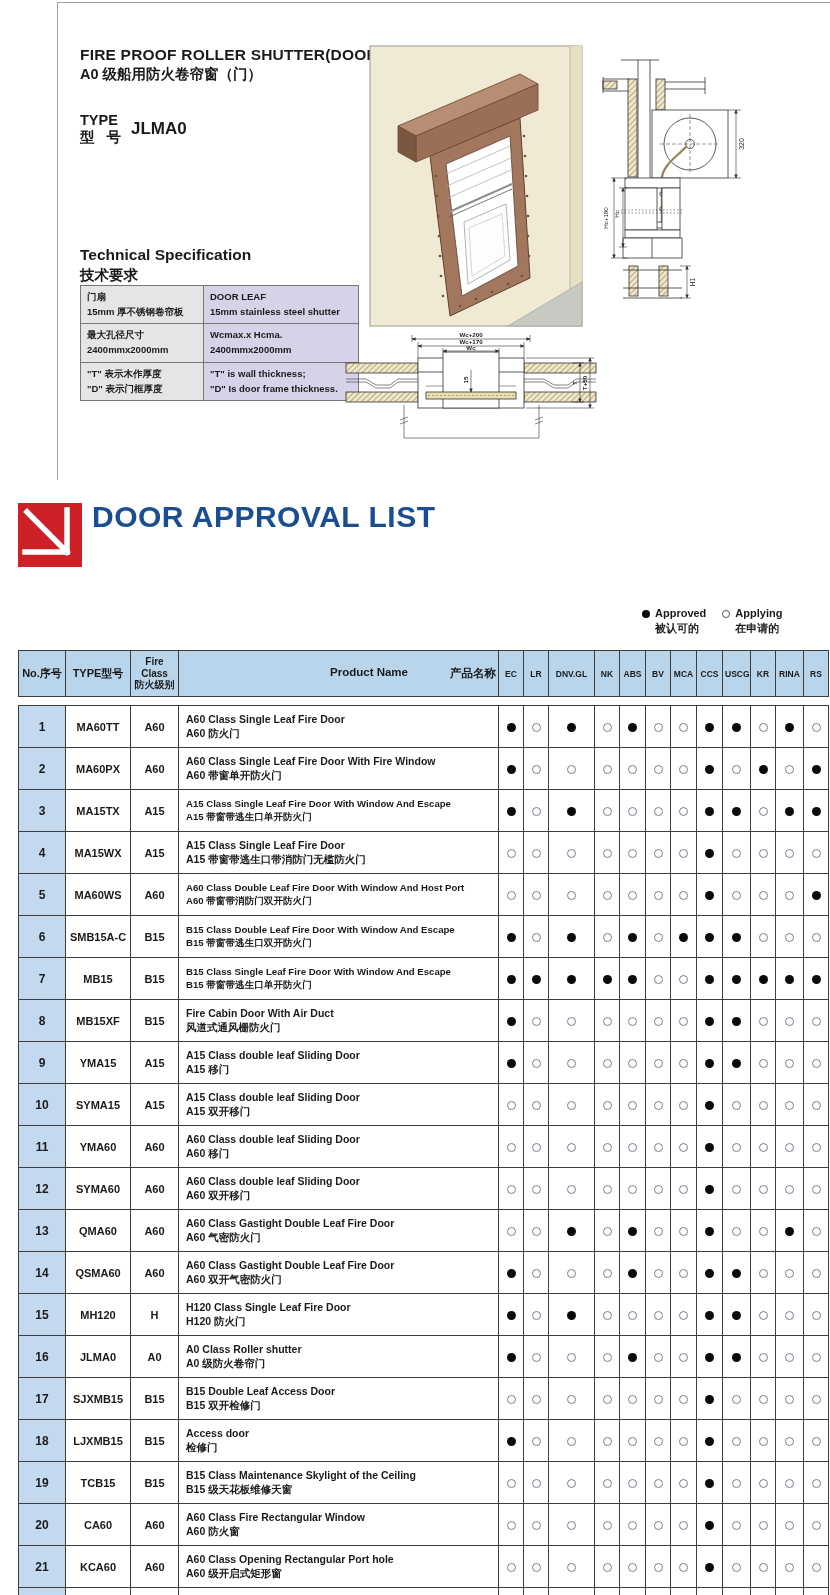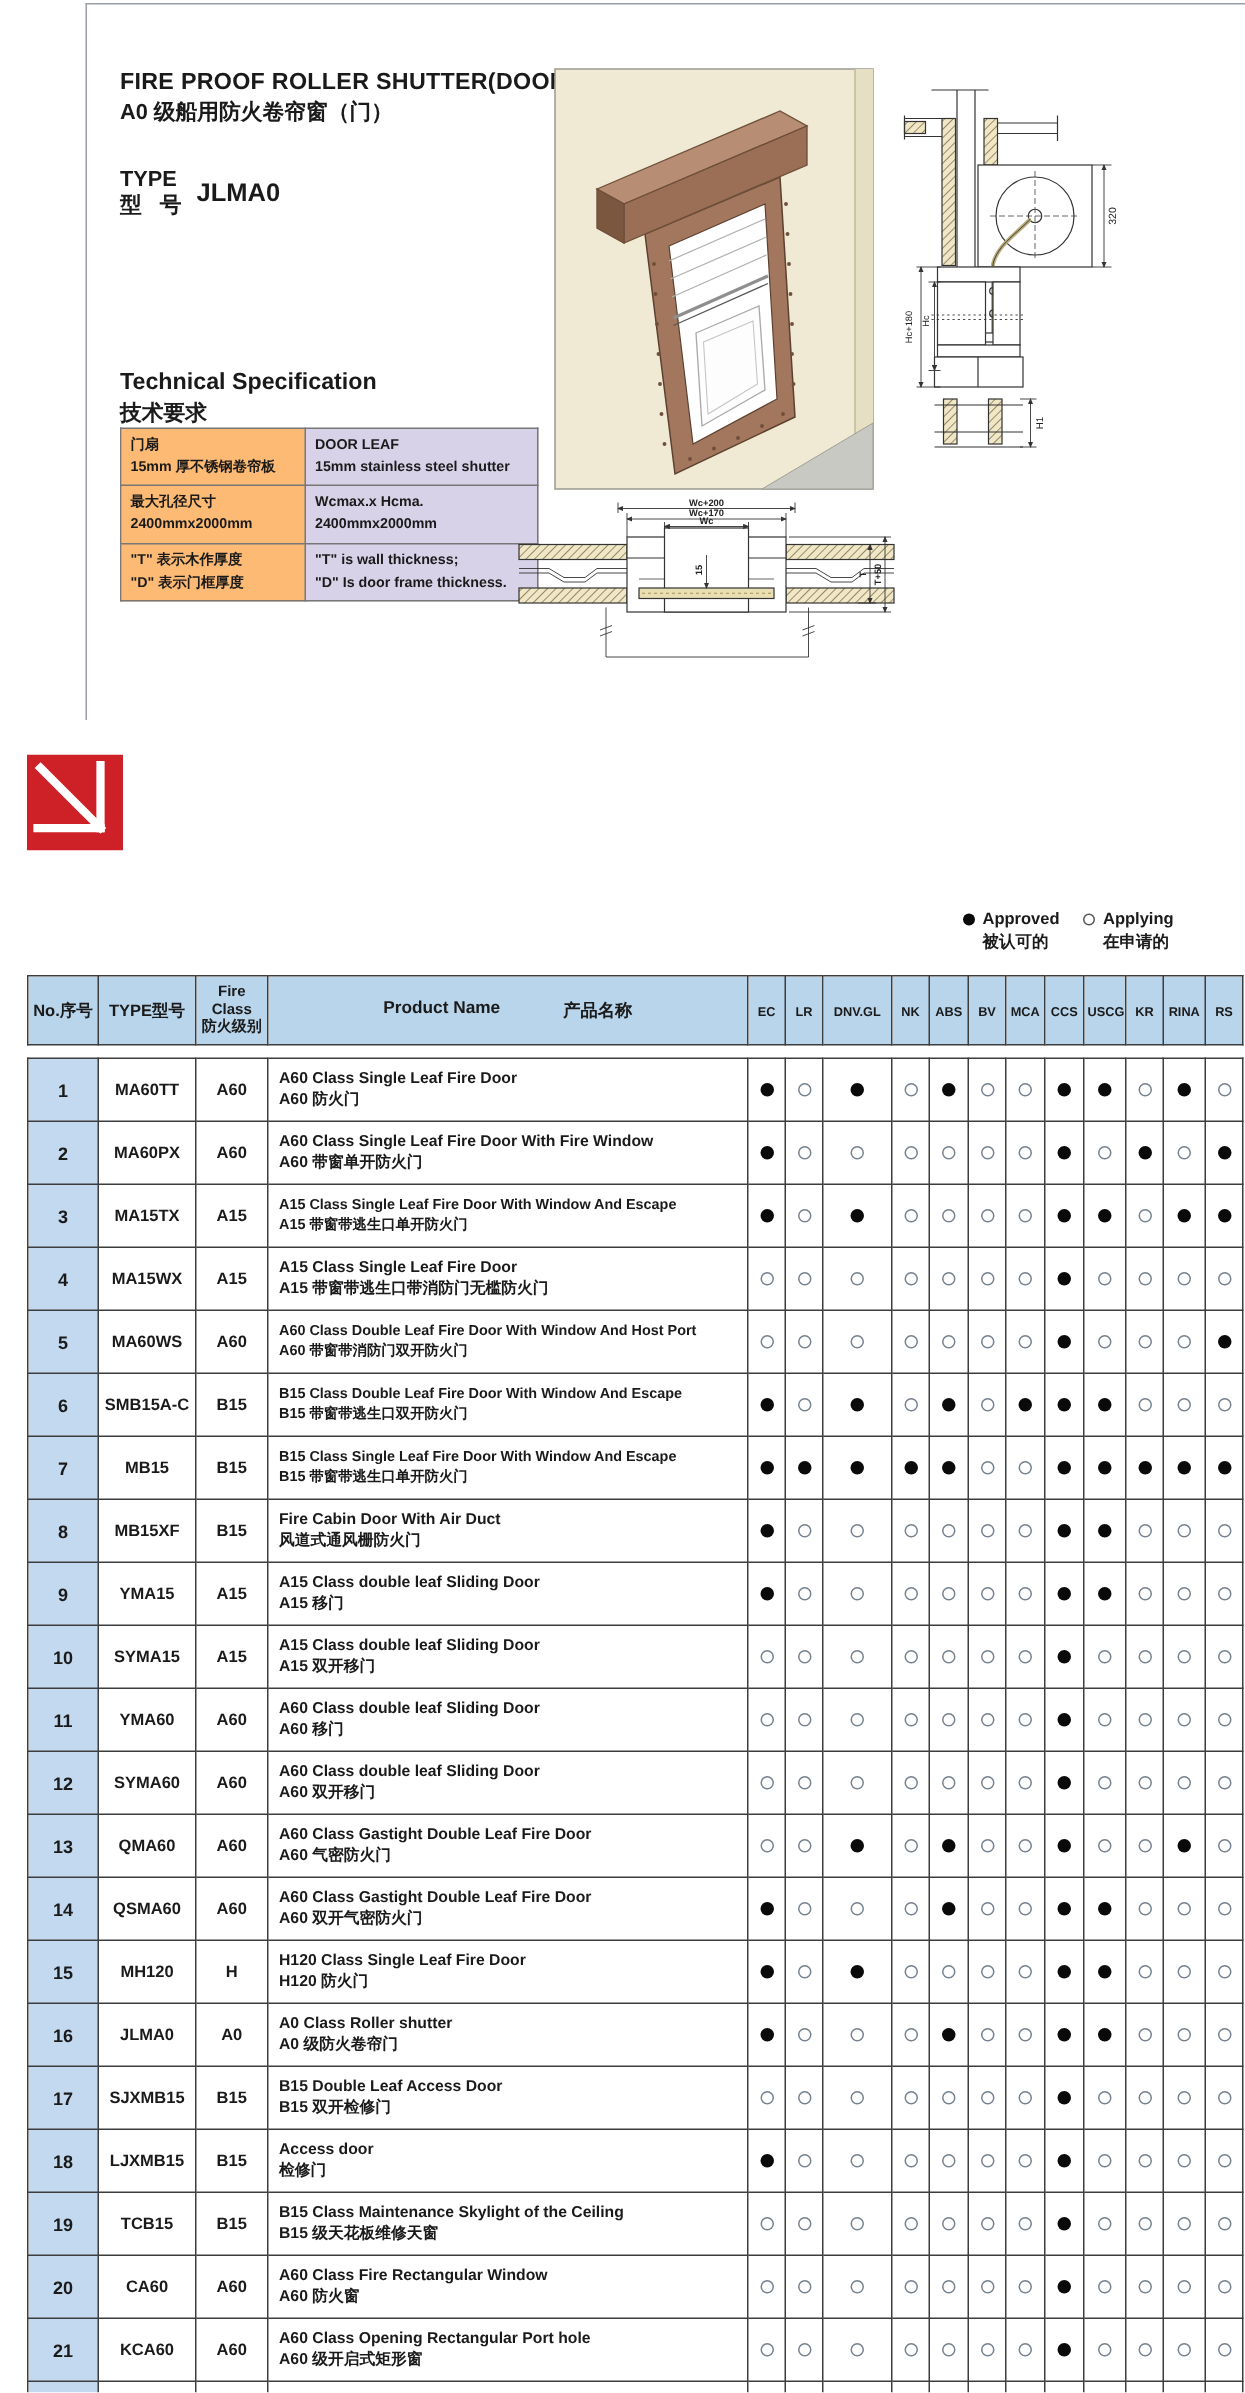--- a/index.html
+++ b/index.html
@@ -15,21 +15,21 @@
   .type-block{position:absolute;left:80px;top:112px;display:flex;align-items:flex-start;}
   .type-block .labels{display:flex;flex-direction:column;font-size:14.5px;font-weight:bold;line-height:1.15;}
   .type-block .labels .cn{letter-spacing:4px;}
   .type-block .value{font-size:17px;font-weight:bold;margin:7px 0 0 6px;}
   .spec-title{position:absolute;left:80px;top:246px;}
   .spec-title .en{font-size:15.5px;font-weight:700;}
   .spec-title .cn{font-size:14.5px;font-weight:bold;margin-top:2px;}
   table.spec{position:absolute;left:80px;top:285px;border-collapse:collapse;table-layout:fixed;width:252px;}
   table.spec td{border:1px solid #777;font-size:9.5px;font-weight:bold;line-height:1.55;
                 padding:4px 6px;vertical-align:middle;}
-  td.spec-cn{background:#fdba74;width:110px;}
+  td.spec-cn{background:#e5e5e5;width:110px;}
   td.spec-en{background:#d7d2e8;width:142px;}
   .illus-wrap{position:absolute;left:368px;top:44px;}
   .sect-wrap{position:absolute;left:583px;top:52px;}
   .plan-wrap{position:absolute;left:342px;top:330px;}
   svg text{font-family:"Liberation Sans","DejaVu Sans",sans-serif;fill:#222;}
 
   
   .ap-icon{position:absolute;left:18px;top:503px;}
   .ap-title{position:absolute;left:92px;top:500px;color:#1b4e91;}
   .ap-title .en{font-size:30px;font-weight:bold;letter-spacing:.5px;}
@@ -42,21 +42,21 @@
   .dot.filled{width:8px;height:8px;background:#0a0a0a;}
   .dot.open{width:6px;height:6px;border:1.3px solid #555;background:transparent;}
 
   table.approval{border-collapse:collapse;table-layout:fixed;width:810px;position:absolute;left:18px;}
   table.approval.head{top:650px;}
   table.approval.body{top:705px;}
   table.approval th,table.approval td{border:1px solid #3d3d3d;overflow:hidden;}
   table.approval th{background:#b9d5ec;font-weight:bold;height:45px;padding:0 2px;}
   th.h-no,th.h-type{font-size:11px;}
   th.h-fire{font-size:10px;line-height:1.15;white-space:pre-line;}
-  th.h-prod .wrap{display:flex;justify-content:center;gap:42px;font-size:11.5px;}
+  th.h-prod .wrap{display:flex;justify-content:flex-end;gap:42px;font-size:11.5px;}
   th.c-cert-h{font-size:8.5px;padding:0;}
   table.approval.body td{height:37px;background:#fff;}
   td.c-no{background:#c3d9f0 !important;text-align:center;font-size:12px;font-weight:bold;}
   tr.alt td{background:#d2cce1;}
   td.c-type,td.c-fire{text-align:center;font-size:11px;font-weight:bold;}
   td.c-prod{padding:2px 7px;font-weight:bold;font-size:10.5px;line-height:1.3;}
   td.c-prod .en,td.c-prod .cn{white-space:nowrap;}
   td.c-prod.long{font-size:9.6px;}
   td.c-cert{text-align:center;}
   td.c-cert .dot.filled{width:9px;height:9px;}
@@ -312,20 +312,21 @@
       <svg width="64" height="64" viewBox="0 0 64 64">
         <rect x="0" y="0" width="64" height="64" fill="#cd2027"></rect>
         <g stroke="#ffffff" stroke-width="5.5" fill="none" stroke-linecap="square">
           <line x1="9" y1="9" x2="49" y2="49"></line>
           <line x1="49" y1="7" x2="49" y2="49"></line>
           <line x1="7" y1="49" x2="49" y2="49"></line>
         </g>
       </svg>
     </div>
     <div class="ap-title">
+      <div class="en">DOOR APPROVAL LIST</div>
     </div>
 
     <div class="legend">
       <div class="grp">
         <span class="dotcell"><span class="dot filled"></span></span>
         <span class="lines">
           <span>Approved</span>
           <span>被认可的</span>
         </span>
       </div>

